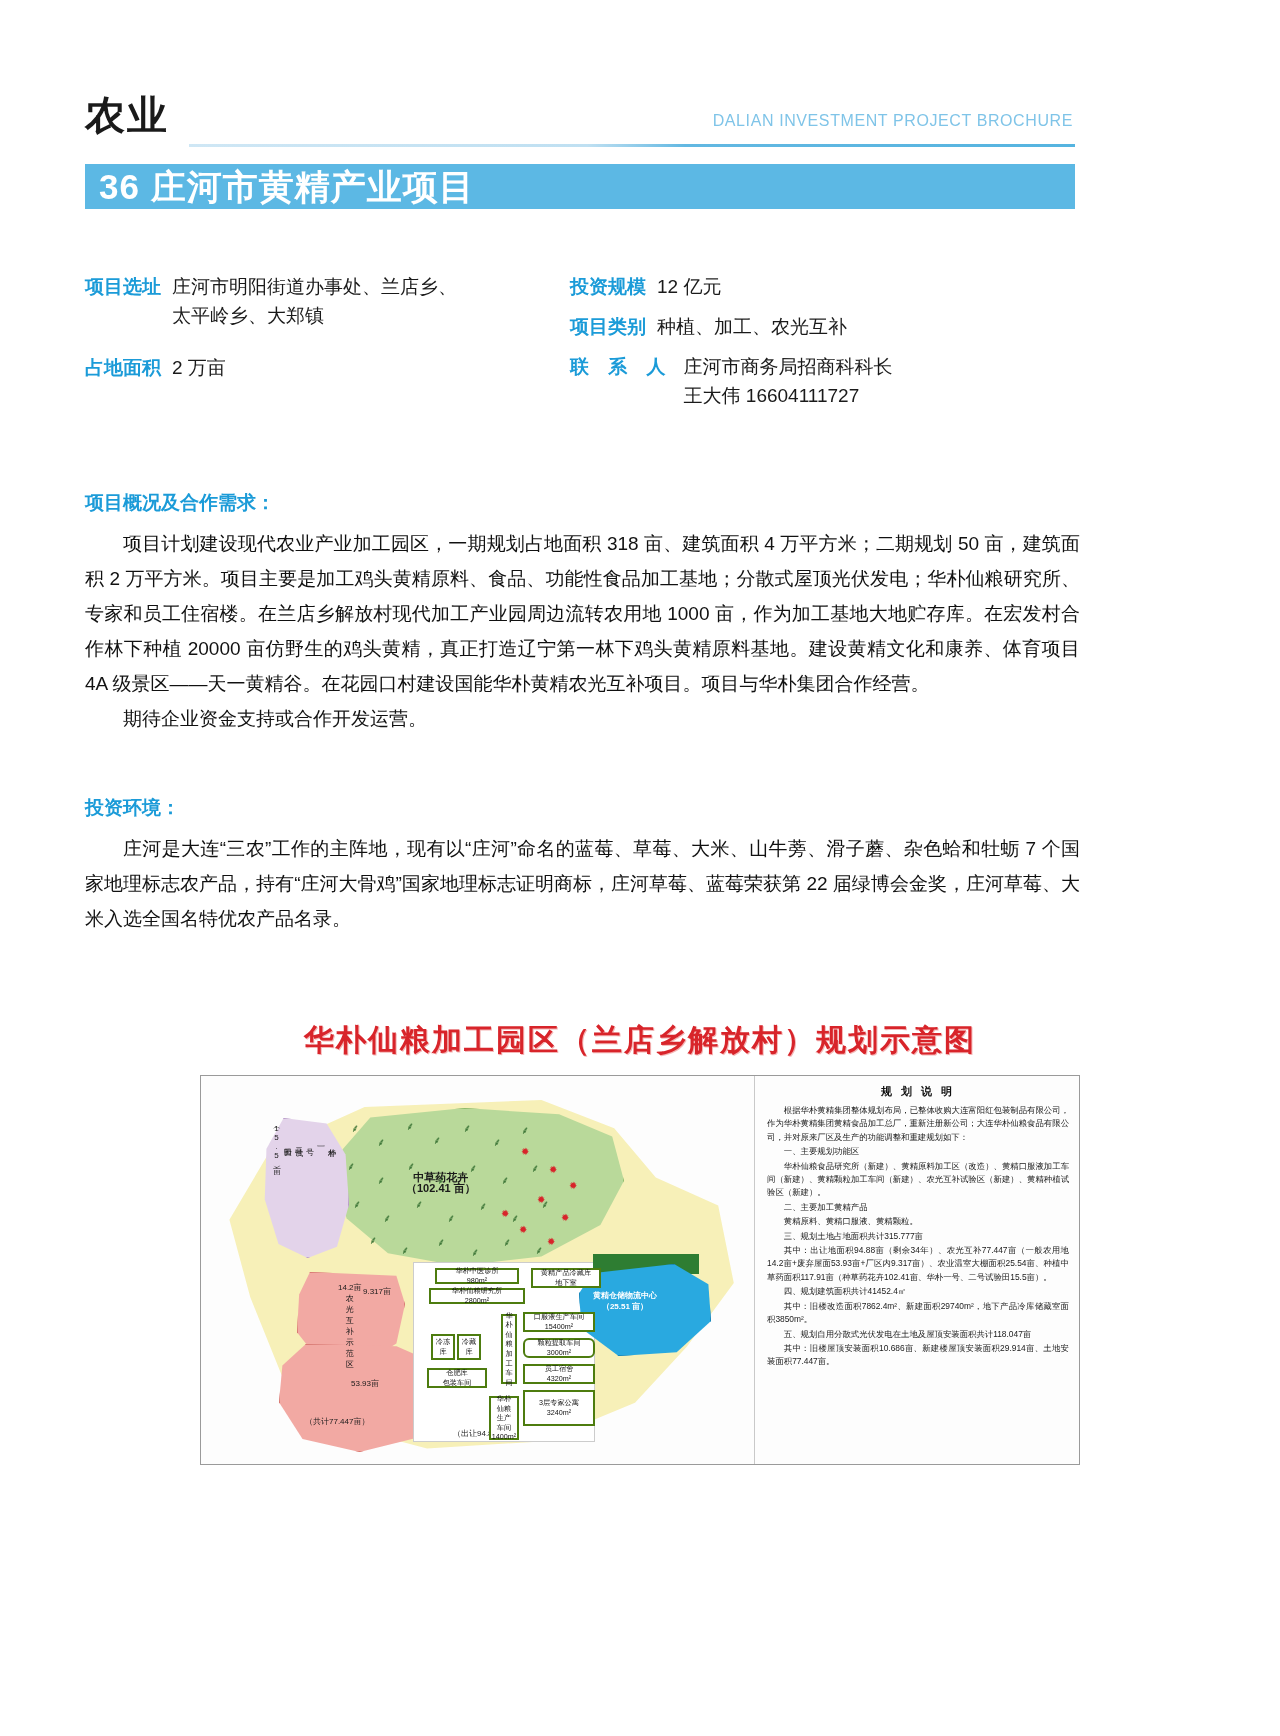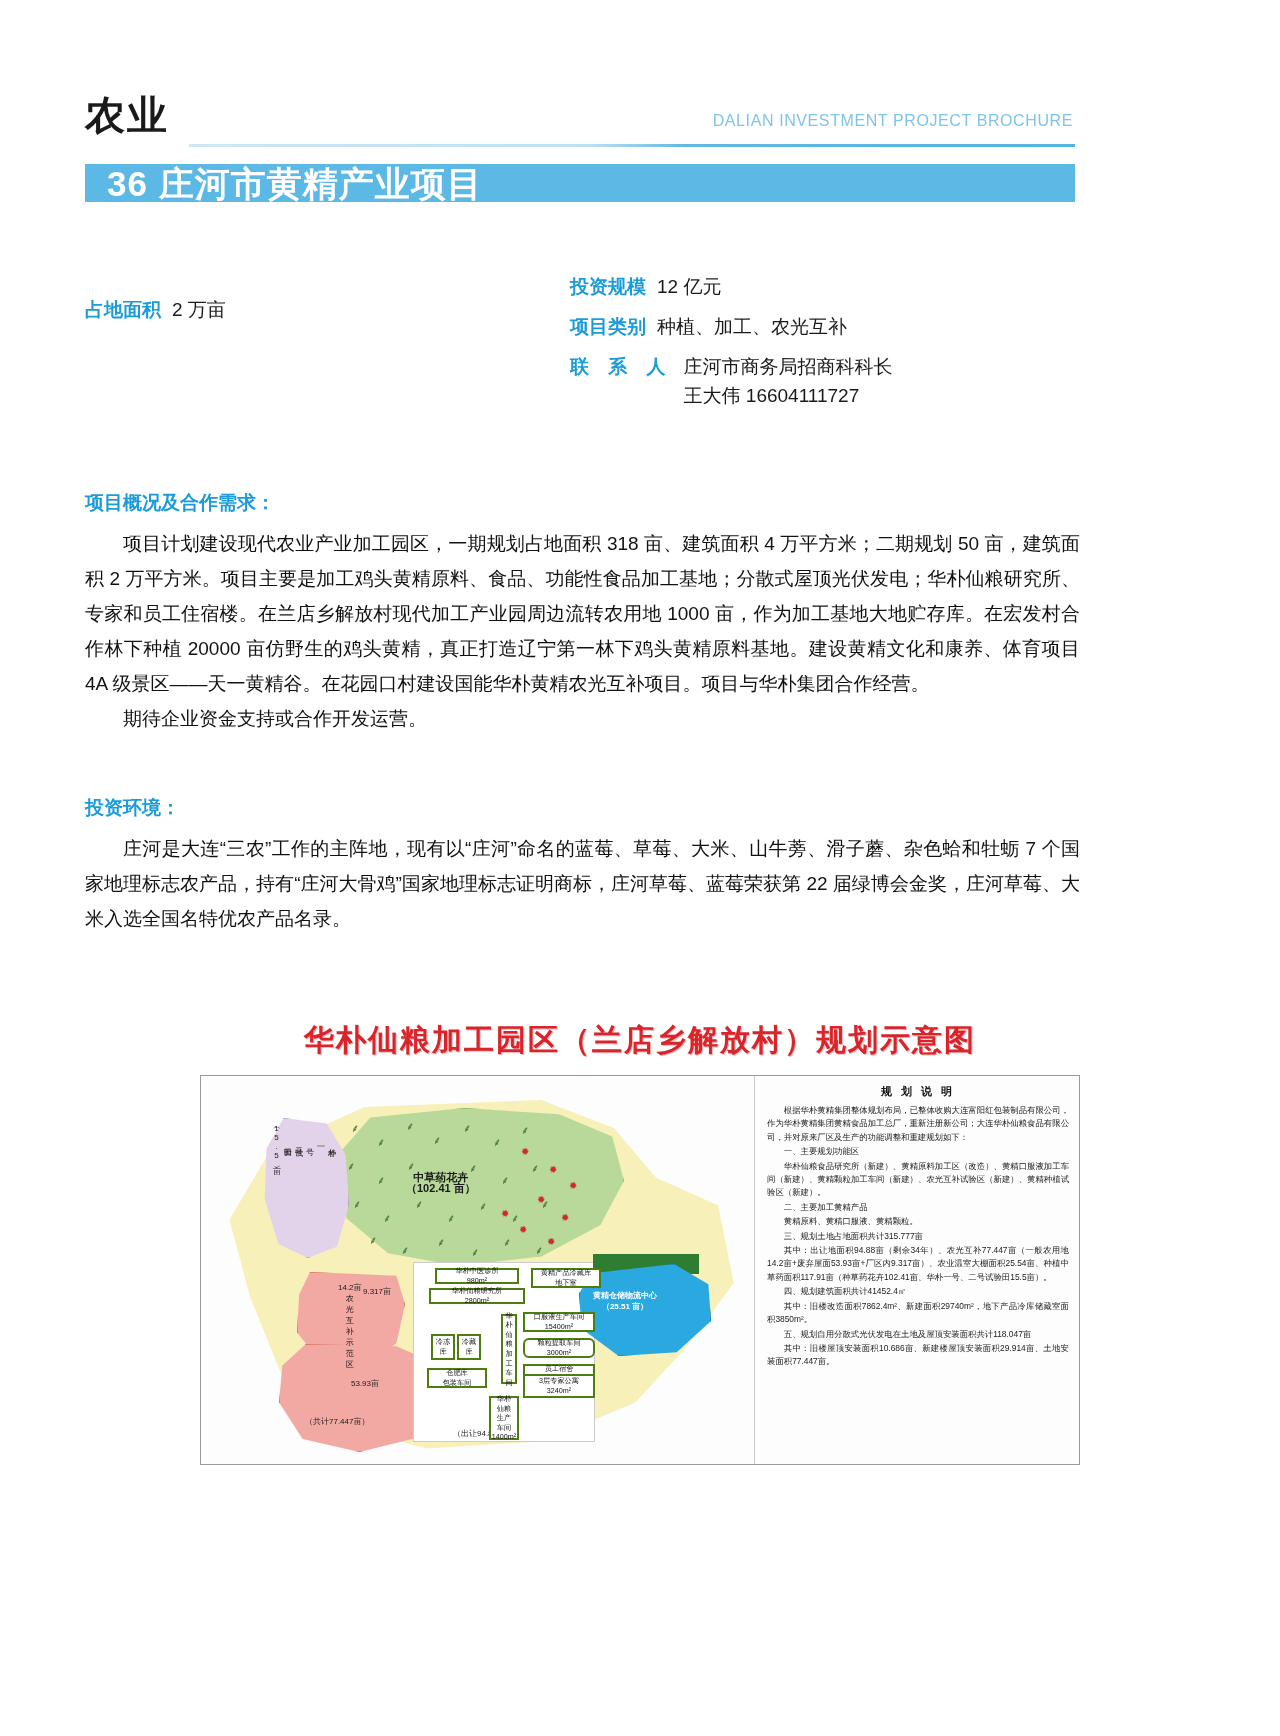--- a/index.html
+++ b/index.html
@@ -28,23 +28,23 @@
     font-size: 16px; letter-spacing: 0.6px; color: #7fc4e8; white-space: nowrap;
     font-family: "Liberation Sans", sans-serif;
   }
   .header-rule {
     position: absolute; left: 104px; right: 0; top: 48px; height: 3px;
     background: linear-gradient(to right, #cfe7f5 0%, #bfe0f2 45%, #62b8e2 56%, #55b4e0 100%);
   }
 
   
   .titlebar {
-    position: absolute; left: 85px; top: 164px; width: 990px; height: 38px;
+    position: absolute; left: 85px; top: 164px; width: 990px; height: 45px;
     background: #5cb8e4;
-    display: flex; align-items: center; padding-left: 8px;
+    display: flex; align-items: center;
   }
   .titlebar-text {
     color: #ffffff; font-size: 35px; font-weight: bold;
     letter-spacing: 1px; padding-left: 14px; line-height: 53px;
     white-space: nowrap;
   }
 
   
   .meta { position: absolute; left: 85px; top: 272px; width: 995px; }
   .meta-col { position: absolute; top: 0; }
@@ -173,20 +173,27 @@
     <div class="header-rule"></div>
   </div>
 
   <div class="titlebar">
     <div class="titlebar-text">36 庄河市黄精产业项目</div>
   </div>
 
   <div class="meta">
 
     <div class="meta-col left">
+      <div class="meta-row">
+        <div class="meta-label">项目选址</div>
+        <div class="meta-value">
+          <span class="l1">庄河市明阳街道办事处、兰店乡、</span>
+          <span class="l2">太平岭乡、大郑镇</span>
+        </div>
+      </div>
       <div class="meta-row gap-top">
         <div class="meta-label">占地面积</div>
         <div class="meta-value">2 万亩</div>
       </div>
     </div>
 
     <div class="meta-col right">
       <div class="meta-row">
         <div class="meta-label">投资规模</div>
         <div class="meta-value">12 亿元</div>
@@ -299,21 +306,21 @@
 2800m²</div>
             <div class="map-box" style="left: 330px; top: 192px; width: 70px; height: 20px;">黄精产品冷藏库
 地下室</div>
             <div class="map-box" style="left: 300px; top: 238px; width: 16px; height: 70px;">华朴仙粮加工车间</div>
             <div class="map-box" style="left: 322px; top: 236px; width: 72px; height: 20px;">口服液生产车间
 15400m²</div>
             <div class="map-box" style="left: 322px; top: 262px; width: 72px; height: 20px; border-radius: 6px;">颗粒提取车间
 3000m²</div>
             <div class="map-box" style="left: 322px; top: 288px; width: 72px; height: 20px;">员工宿舍
 4320m²</div>
-            <div class="map-box" style="left: 322px; top: 298px; width: 72px; height: 24px;">3层专家公寓
+            <div class="map-box" style="left: 322px; top: 314px; width: 72px; height: 36px;">3层专家公寓
 3240m²</div>
             <div class="map-box" style="left: 230px; top: 258px; width: 24px; height: 26px;">冷冻库</div>
             <div class="map-box" style="left: 256px; top: 258px; width: 24px; height: 26px;">冷藏库</div>
             <div class="map-box" style="left: 226px; top: 292px; width: 60px; height: 20px;">仓肥库
 包装车间</div>
             <div class="map-box" style="left: 288px; top: 320px; width: 30px; height: 44px;">华朴
 仙粮
 生产
 车间
 1400m²</div>

